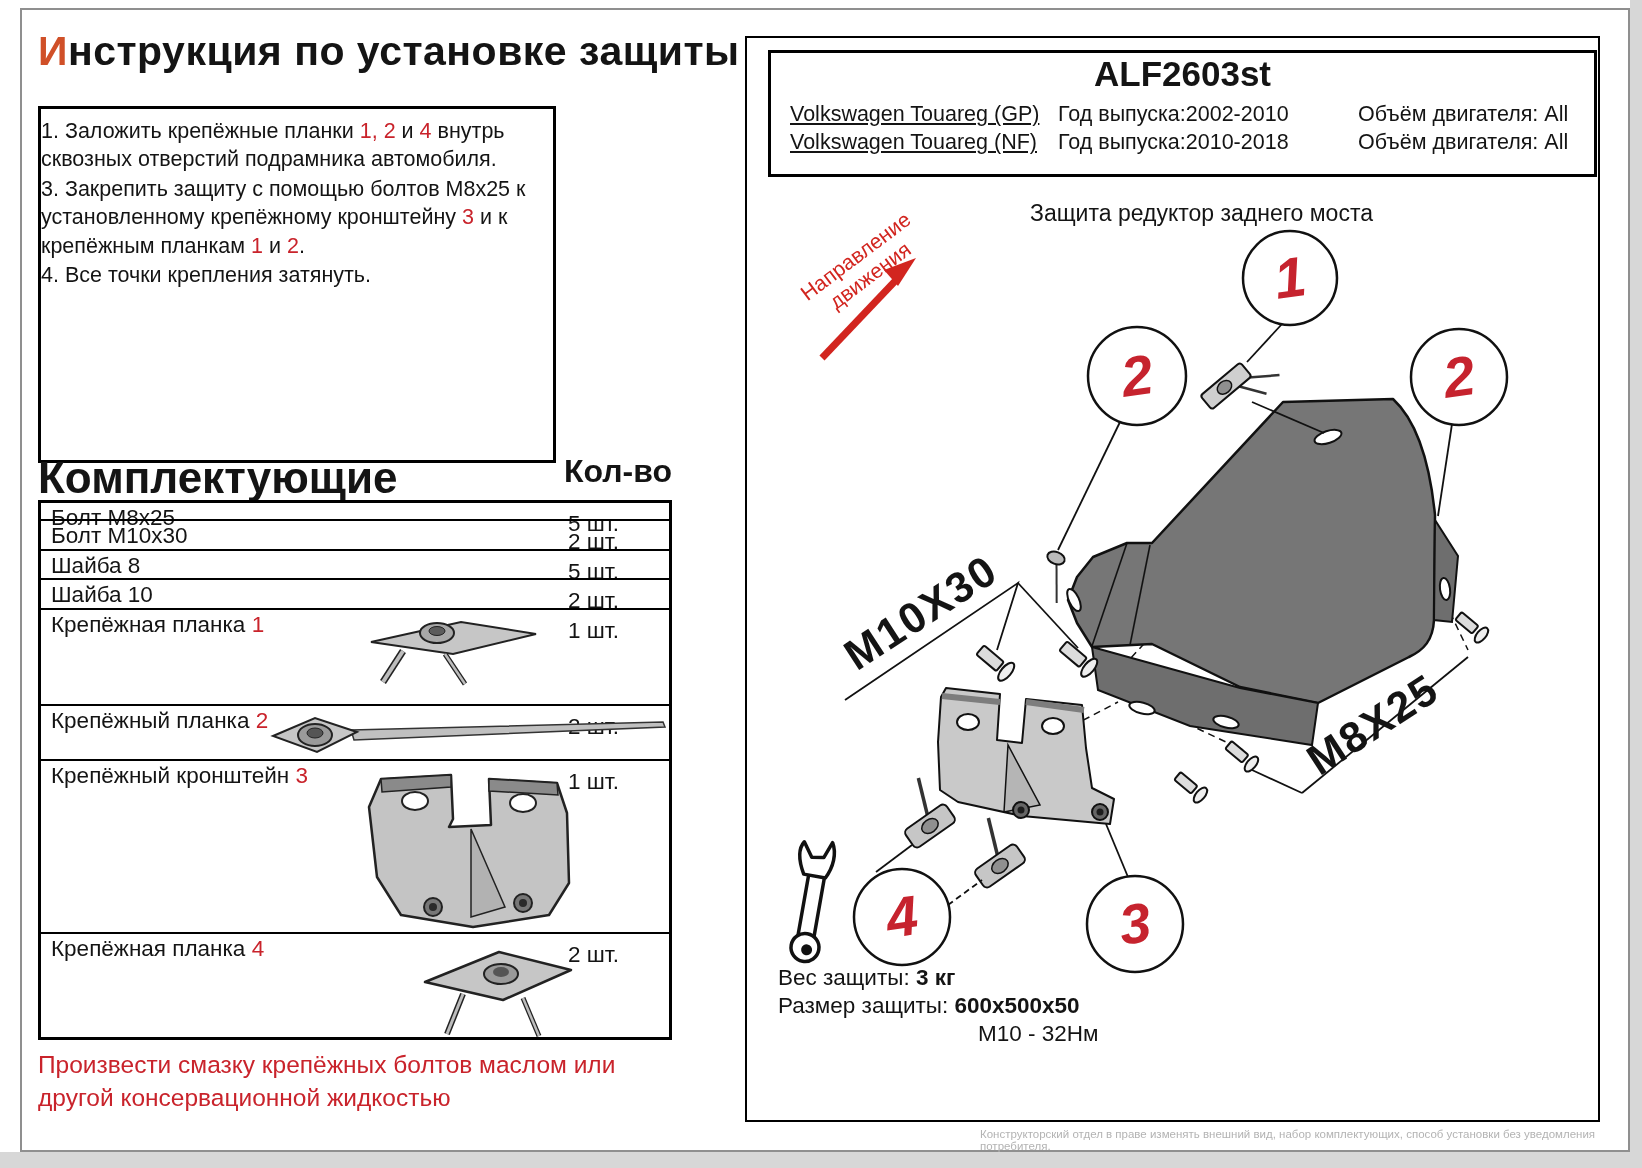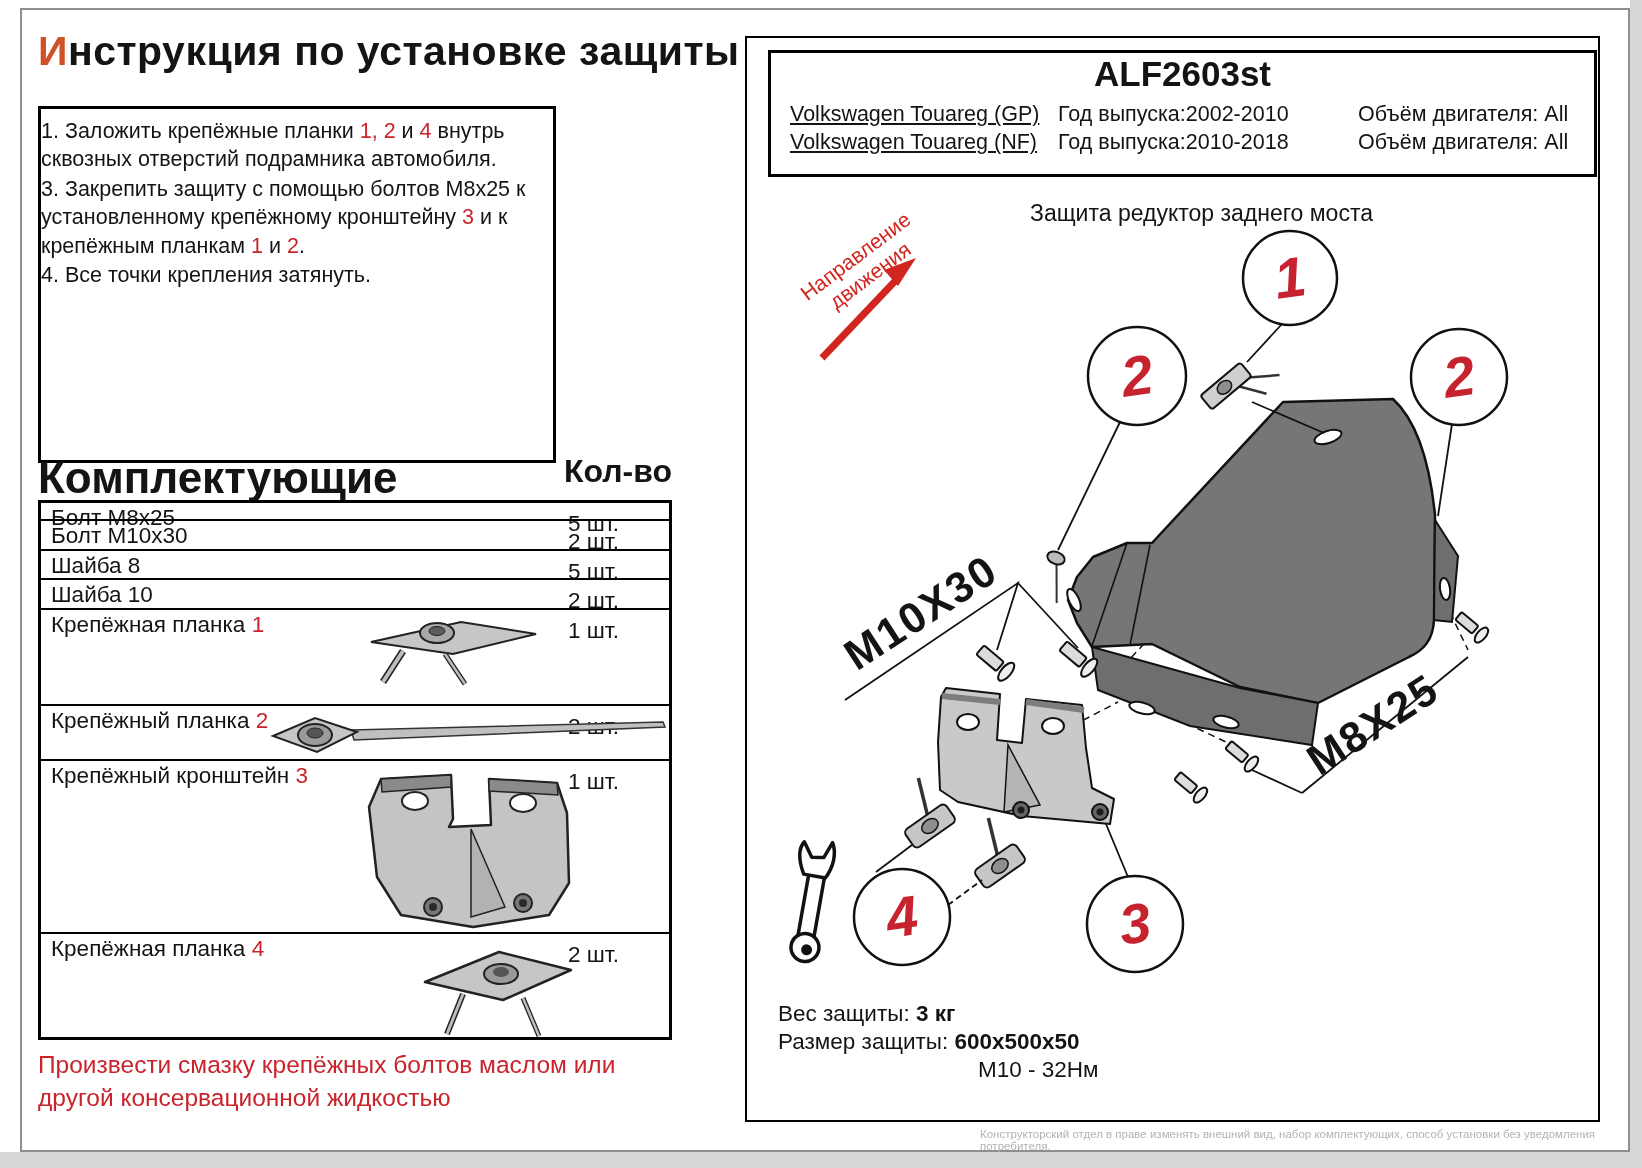--- a/index.html
+++ b/index.html
@@ -50,21 +50,21 @@
   .veh-r2{top:130px;}
 
   .diagram-title{left:1030px;top:200px;font-size:23px;white-space:nowrap;}
   .direction-label{left:778px;top:242px;width:170px;text-align:center;color:#d2251f;font-size:21px;line-height:1.15;
       transform:rotate(-37deg);transform-origin:50% 50%;}
   .bolt-label{font-size:43px;font-weight:700;letter-spacing:2px;white-space:nowrap;transform-origin:50% 50%;}
   .m10-label{left:806px;top:588px;width:230px;text-align:center;transform:rotate(-33deg);}
   .m8-label{left:1258px;top:700px;width:230px;text-align:center;transform:rotate(-33deg);}
   .callout-num{width:64px;height:64px;text-align:center;line-height:64px;font-size:56px;font-weight:700;font-style:italic;
       color:#c6232e;transform:rotate(-8deg);}
-  .specs{left:778px;top:964px;width:420px;font-size:22.5px;line-height:28px;margin-top:36px;}
+  .specs{left:778px;top:964px;width:420px;font-size:22.5px;line-height:28px;}
   .specs .indent{padding-left:200px;}
   .disclaimer{left:980px;top:1128px;width:640px;text-align:left;font-size:11.5px;color:#b3b3b3;}
 
   .diagram-svg{left:745px;top:178px;width:855px;height:800px;}
 </style>
 </head>
 <body>
 
 <div class="abs page-frame"></div>
 <div class="abs strip-bottom"></div>

